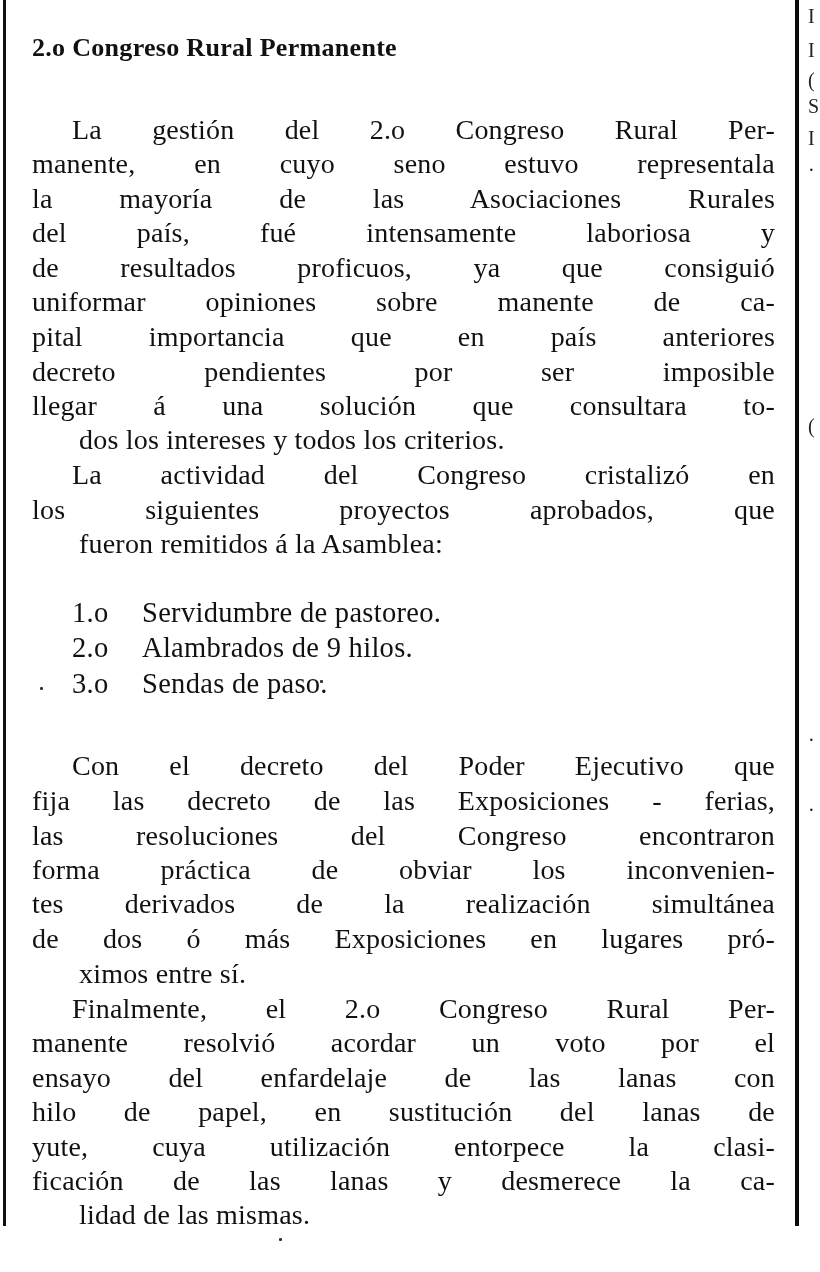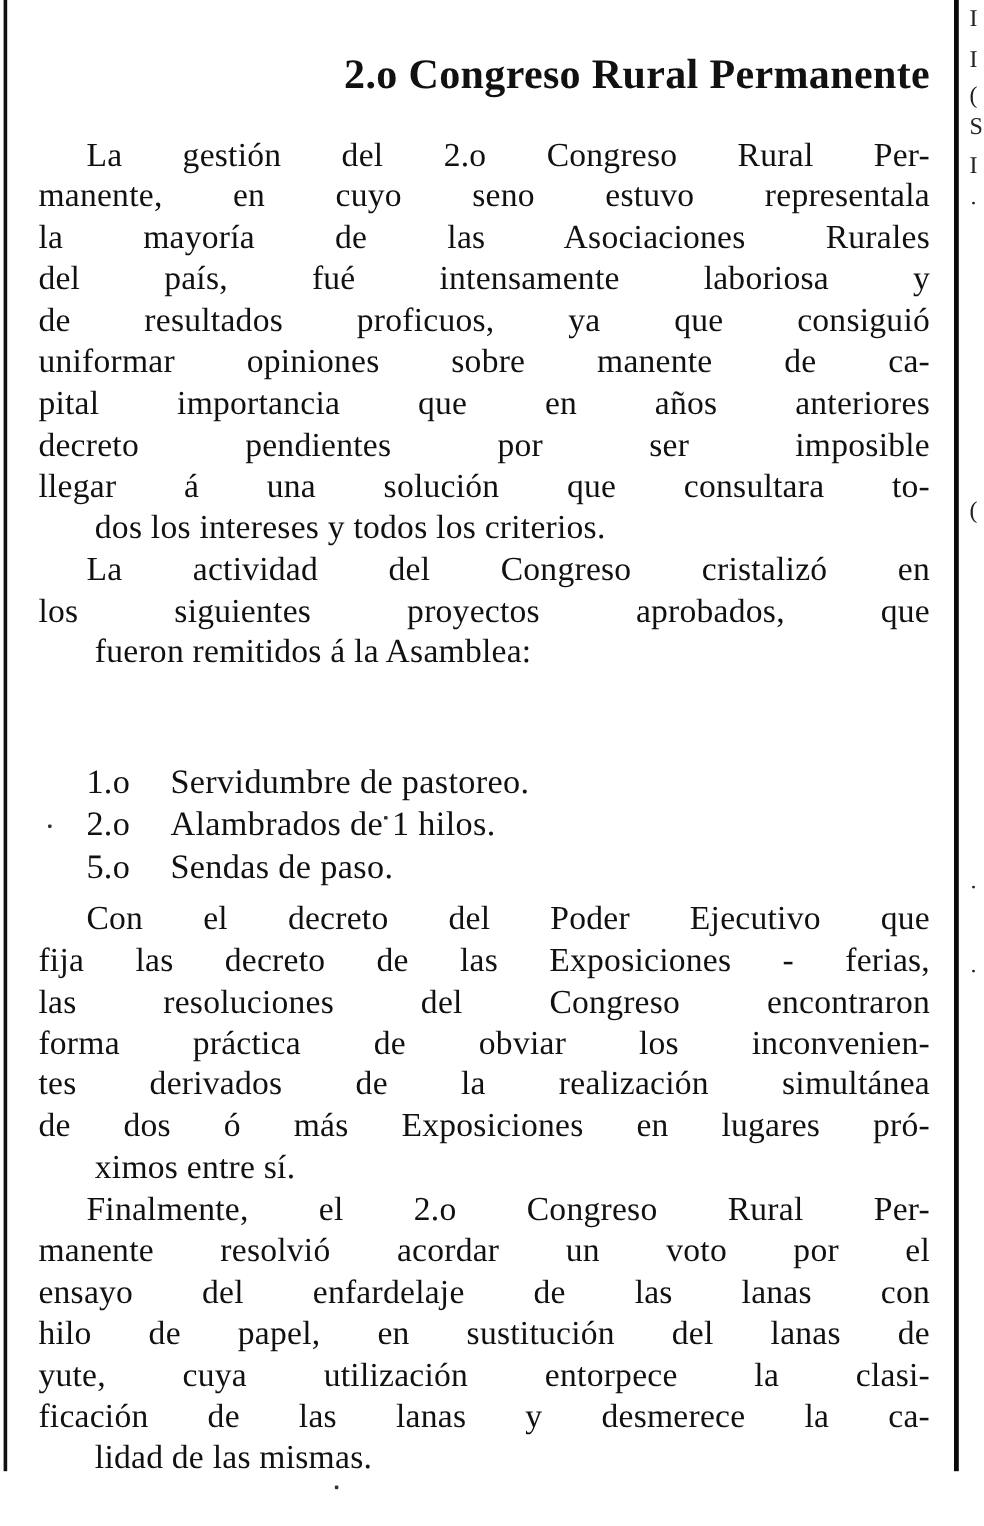--- a/index.html
+++ b/index.html
@@ -1,68 +1,68 @@
 <!DOCTYPE html>
 <html><head>
 <meta charset="utf-8">
 <style>
   html, body { margin: 0; padding: 0; background: #ffffff; }
   body { width: 820px; height: 1272px; position: relative; overflow: hidden;
          font-family: "Liberation Serif", "DejaVu Serif", serif; color: #111; }
   .border-left { position: absolute; left: 3px; top: 0; width: 3px; height: 1226px; background: #111; }
   .border-right { position: absolute; left: 795px; top: 0; width: 4px; height: 1226px; background: #0a0a0a; }
   .column { position: absolute; left: 32px; top: 0; width: 743px; }
-  .title { position: absolute; left: 0; width: 743px; top: 44px; text-align: right;
-           font-weight: bold; font-size: 35px; letter-spacing: 0.3px; line-height: 36px; }
+  .title { position: absolute; left: 0; width: 743px; top: 30px; text-align: left;
+           font-weight: bold; font-size: 26px; letter-spacing: 0.3px; line-height: 36px; }
   .line { position: absolute; left: 0; width: 743px; font-size: 28px; line-height: 34px;
           white-space: nowrap; text-align: justify; text-align-last: justify; letter-spacing: 0.2px; }
   .line.last { text-align-last: left; margin-left: 47px; }
   .indent { padding-left: 40px; box-sizing: border-box; }
-  .list-item { position: absolute; left: 40px; font-size: 28.5px; line-height: 34px; white-space: nowrap; letter-spacing: 0.3px; margin-top: 40px; }
+  .list-item { position: absolute; left: 40px; font-size: 28.5px; line-height: 34px; white-space: nowrap; letter-spacing: 0.3px; }
   .list-num { display: inline-block; width: 70px; }
   .fragment { position: absolute; left: 808px; font-size: 20px; line-height: 20px; color: #222; }
   .speck { position: absolute; width: 3px; height: 3px; background: #333; border-radius: 1px; }
 </style>
 </head>
 <body>
 
 <div class="border-left"></div>
 <div class="border-right"></div>
 
 <div class="column">
   <div class="title">2.o Congreso Rural Permanente</div>
 
   <div>
     <div class="line indent" style="top:113px">La gestión del 2.o Congreso Rural Per-</div>
     <div class="line" style="top:147px">manente, en cuyo seno estuvo representala</div>
     <div class="line" style="top:182px">la mayoría de las Asociaciones Rurales</div>
     <div class="line" style="top:216px">del país, fué intensamente laboriosa y</div>
     <div class="line" style="top:251px">de resultados proficuos, ya que consiguió</div>
     <div class="line" style="top:285px">uniformar opiniones sobre manente de ca-</div>
-    <div class="line" style="top:320px">pital importancia que en años anteriores</div>
+    <div class="line" style="top:320px">pital importancia que en país anteriores</div>
     <div class="line" style="top:355px">decreto pendientes por ser imposible</div>
     <div class="line" style="top:389px">llegar á una solución que consultara to-</div>
     <div class="line last" style="top:423px">dos los intereses y todos los criterios.</div>
   </div>
 
   <div>
     <div class="line indent" style="top:458px">La actividad del Congreso cristalizó en</div>
     <div class="line" style="top:493px">los siguientes proyectos aprobados, que</div>
     <div class="line last" style="top:527px">fueron remitidos á la Asamblea:</div>
   </div>
 
   <div>
     <div class="list-item" style="top:596px">
       <span class="list-num">1.o</span><span>Servidumbre de pastoreo.</span>
     </div>
     <div class="list-item" style="top:631px">
-      <span class="list-num">2.o</span><span>Alambrados de 1 hilos.</span>
+      <span class="list-num">2.o</span><span>Alambrados de 9 hilos.</span>
     </div>
     <div class="list-item" style="top:667px">
-      <span class="list-num">5.o</span><span>Sendas de paso.</span>
+      <span class="list-num">3.o</span><span>Sendas de paso.</span>
     </div>
   </div>
 
   <div>
     <div class="line indent" style="top:749px">Con el decreto del Poder Ejecutivo que</div>
     <div class="line" style="top:784px">fija las decreto de las Exposiciones - ferias,</div>
     <div class="line" style="top:819px">las resoluciones del Congreso encontraron</div>
     <div class="line" style="top:853px">forma práctica de obviar los inconvenien-</div>
     <div class="line" style="top:887px">tes derivados de la realización simultánea</div>
     <div class="line" style="top:922px">de dos ó más Exposiciones en lugares pró-</div>

